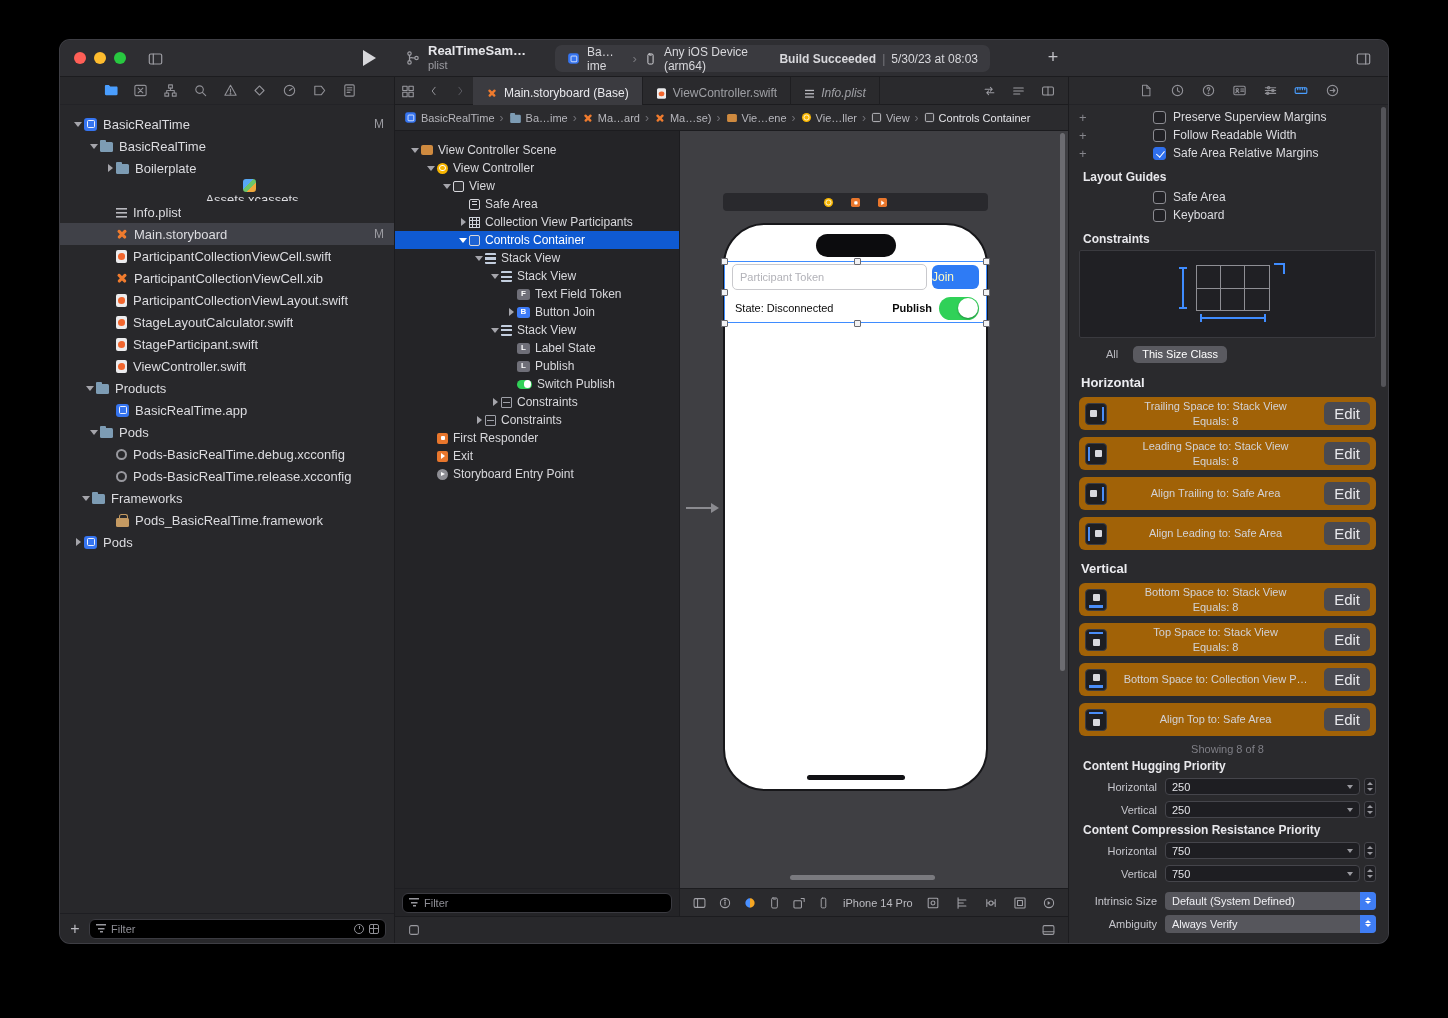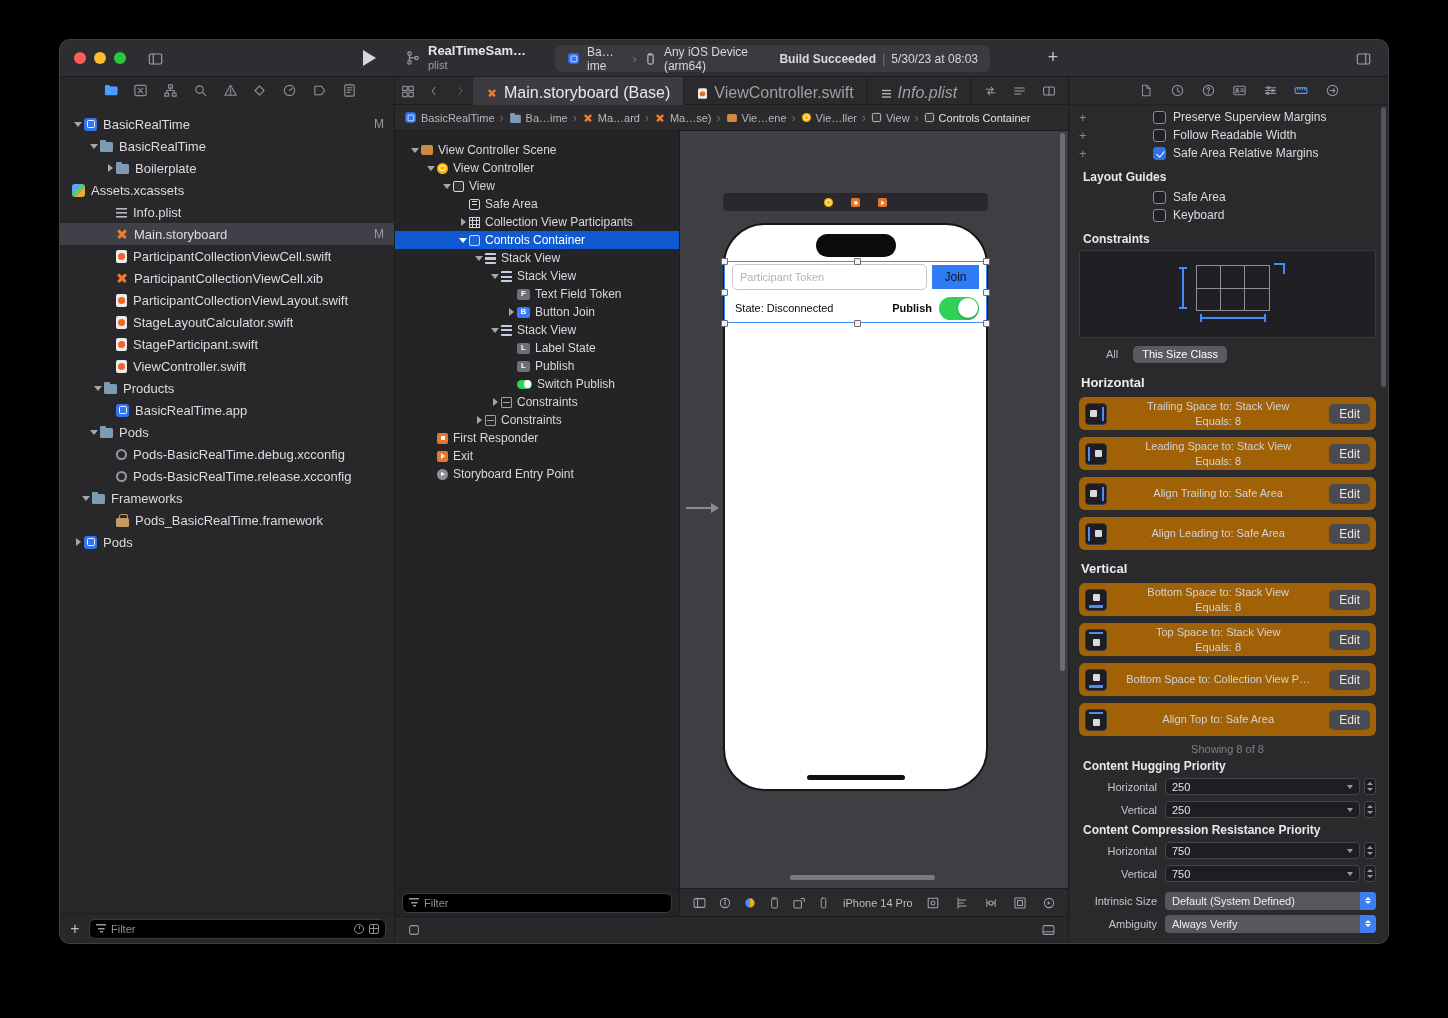--- a/index.html
+++ b/index.html
@@ -100,21 +100,21 @@
 .nfgrid{width:10px;height:10px;border:1.2px solid #8f8f95;border-radius:2px;flex:none;background:
  linear-gradient(#8f8f95,#8f8f95) 50% 0/1.2px 100% no-repeat,
  linear-gradient(#8f8f95,#8f8f95) 0 50%/100% 1.2px no-repeat}
 
 
 .editor{flex:1;min-width:0;display:flex;flex-direction:column;background:#2b2b2e}
 .tabbar{height:28px;flex:none;background:#2a2a2d;border-bottom:1px solid #1c1c1f;display:flex;align-items:stretch;color:#9c9ca2}
 .tbtn{width:26px;display:flex;align-items:center;justify-content:center;flex:none}
 .tbtn.dim{color:#5f5f66}
 .tabs{display:flex;align-items:stretch}
-.tab{display:flex;align-items:center;gap:6px;padding:16px 13px;font-size:16px;color:#9fa0a5;border-right:1px solid #1e1e21;white-space:nowrap}
+.tab{display:flex;align-items:center;gap:6px;padding:16px 13px;font-size:12px;color:#9fa0a5;border-right:1px solid #1e1e21;white-space:nowrap}
 .tab.active{background:#3b3b40;color:#e8e8ec}
 .tab-right{margin-left:auto;display:flex;align-items:center;gap:14px;padding:0 12px}
 .jumpbar{height:26px;flex:none;background:#2b2b2e;border-bottom:1px solid #1c1c1f;display:flex;align-items:center;padding:0 9px;font-size:11px;color:#b6b6bc;gap:5px;white-space:nowrap;overflow:hidden}
 .jsep{color:#6f6f75;font-size:12px}
 .jcrumb{display:flex;align-items:center;gap:4px}
 .jcrumb:last-child{color:#e4e4e8}
 .esplit{flex:1;display:flex;min-height:0}
 .outline-col{width:285px;flex:none;background:#242427;border-right:1px solid #1c1c1f;display:flex;flex-direction:column}
 .otree{flex:1;overflow:hidden;padding-top:10px}
 .orow{height:18px;display:flex;align-items:center;font-size:12px;color:#d8d8dc;white-space:nowrap}
@@ -129,21 +129,21 @@
 .device-label{font-size:11px;color:#bcbcc2;margin-left:2px}
 .dright{margin-left:auto;display:flex;align-items:center;gap:15px}
 .editor-bottom{height:27px;flex:none;background:#28282b;border-top:1px solid #1c1c1f;display:flex;align-items:center;padding:0 12px;color:#9a9aa0}
 
 
 .scene-dock{position:absolute;left:43px;top:62px;width:265px;height:18px;background:#29292d;border-radius:4px;display:flex;align-items:center;justify-content:center;gap:16px}
 .phone{position:absolute;left:43px;top:92px;width:265px;height:568px;background:#fff;border:2.5px solid #17171a;border-radius:42px}
 .island{position:absolute;left:50%;top:9px;transform:translateX(-50%);width:80px;height:23px;border-radius:12px;background:#0c0c0e}
 .prow1{position:absolute;left:5px;right:5px;top:38px;height:28px;display:flex;align-items:center;gap:5px;padding:0 2px}
 .tf{flex:1;height:26px;background:#fff;border:1px solid #c9c9cd;border-radius:5px;display:flex;align-items:center;padding-left:7px;font-size:11px;color:#b2b2b8}
-.joinbtn{width:47px;height:24px;background:#2e7bf5;border-radius:0;color:#0f172a;font-size:12px;display:flex;align-items:center;justify-content:center;flex:none}
+.joinbtn{width:47px;height:24px;background:#2e7bf5;border-radius:6px;color:#fef9c3;font-size:12px;display:flex;align-items:center;flex:none}
 .prow2{position:absolute;left:5px;right:5px;top:70px;height:26px;display:flex;align-items:center;font-size:11px;color:#0a0a0a}
 .prow2 .state{margin-left:5px}
 .prow2 .pub{margin-left:auto;font-weight:700}
 .swit{width:40px;height:23px;border-radius:12px;background:#30d158;position:relative;margin:0 2px 0 7px;flex:none}
 .swit::after{content:"";position:absolute;top:1.5px;right:1.5px;width:20px;height:20px;border-radius:50%;background:#fff;box-shadow:0 1px 2px rgba(0,0,0,.35)}
 .selrect{position:absolute;left:-1px;right:-1px;top:36px;height:62px;border:1px solid #3f8cff;pointer-events:none}
 .handle{position:absolute;width:7px;height:7px;background:#f2f2f4;border:1px solid #6a6a70;border-radius:1px}
 .homebar{position:absolute;left:50%;bottom:9px;transform:translateX(-50%);width:98px;height:5px;border-radius:3px;background:#111114}
 .entry{position:absolute;left:6px;top:372px;display:flex;align-items:center}
 .entry .line{width:25px;height:2px;background:#8b8b90}
@@ -188,21 +188,21 @@
 .side-r .bar{right:2px;top:3px;width:2.2px;height:14px}
 .side-l .bar{left:2px;top:3px;width:2.2px;height:14px}
 .side-t .bar{top:2px;left:3px;width:14px;height:2.2px}
 .side-b .bar{bottom:2px;left:3px;width:14px;height:2.2px}
 .cicon .box{position:absolute;width:7px;height:7px;background:#d9d9de;border-radius:1px}
 .side-r .box{left:4px;top:6.5px}
 .side-l .box{right:4px;top:6.5px}
 .side-t .box{left:6.5px;bottom:4px}
 .side-b .box{left:6.5px;top:4px}
 .ctext{flex:1;text-align:center;font-size:11px;color:#d2d2d6;line-height:1.35}
-.editbtn{flex:none;background:#4a4a51;border-radius:5px;font-size:12px;color:#e8e8ec;padding:3px 10px}
+.editbtn{flex:none;background:#4a4a51;border-radius:5px;font-size:15px;color:#e8e8ec;padding:3px 10px}
 .showing{text-align:center;color:#7f7f86;font-size:11px;margin:0 0 4px}
 .prow{display:flex;align-items:center;height:19px;margin-bottom:4px}
 .plabel{width:78px;text-align:right;margin-right:8px;font-size:11px;color:#c6c6cc;flex:none}
 .combo{flex:1;height:17px;background:#1e1e22;border:1px solid #45454b;border-radius:4px;display:flex;align-items:center;padding:0 6px;font-size:11px;color:#e4e4e8}
 .combo .cv{flex:1}
 .dchev{width:0;height:0;border-left:3.5px solid transparent;border-right:3.5px solid transparent;border-top:4px solid #9a9aa0;flex:none}
 .stepper{width:12px;height:17px;margin-left:4px;background:#1e1e22;border:1px solid #45454b;border-radius:3px;display:flex;flex-direction:column;align-items:center;justify-content:center;gap:2.5px;flex:none}
 .stu{width:0;height:0;border-left:3px solid transparent;border-right:3px solid transparent;border-bottom:3.5px solid #9a9aa0}
 .std{width:0;height:0;border-left:3px solid transparent;border-right:3px solid transparent;border-top:3.5px solid #9a9aa0}
 .pop{flex:1;height:18px;background:#56565c;border-radius:4px;display:flex;align-items:center;font-size:11px;color:#f0f0f4;padding-left:7px;position:relative}
@@ -346,21 +346,21 @@
             <span class="ic-folder"></span>
             <span class="tlabel">BasicRealTime</span>
           </div>
           <div class="trow" style="padding-left: 44px;">
             <span class="chev">
               <i class="c-right"></i>
             </span>
             <span class="ic-folder"></span>
             <span class="tlabel">Boilerplate</span>
           </div>
-          <div class="trow" style="">
+          <div class="trow" style="padding-left: 44px; flex-direction: column;">
             <span class="chev"></span>
             <span class="ic-assets"></span>
             <span class="tlabel">Assets.xcassets</span>
           </div>
           <div class="trow" style="padding-left: 44px;">
             <span class="chev"></span>
             <span class="ic-plist"></span>
             <span class="tlabel">Info.plist</span>
           </div>
           <div class="trow sel" style="padding-left: 44px;">
@@ -392,21 +392,21 @@
           <div class="trow" style="padding-left: 44px;">
             <span class="chev"></span>
             <span class="ic-swift"></span>
             <span class="tlabel">StageParticipant.swift</span>
           </div>
           <div class="trow" style="padding-left: 44px;">
             <span class="chev"></span>
             <span class="ic-swift"></span>
             <span class="tlabel">ViewController.swift</span>
           </div>
-          <div class="trow" style="padding-left: 32px;">
+          <div class="trow" style="padding-left: 24px;">
             <span class="chev">
               <i class="c-down"></i>
             </span>
             <span class="ic-folder"></span>
             <span class="tlabel">Products</span>
           </div>
           <div class="trow" style="padding-left: 44px;">
             <span class="chev"></span>
             <span class="ic-project"></span>
             <span class="tlabel">BasicRealTime.app</span>

